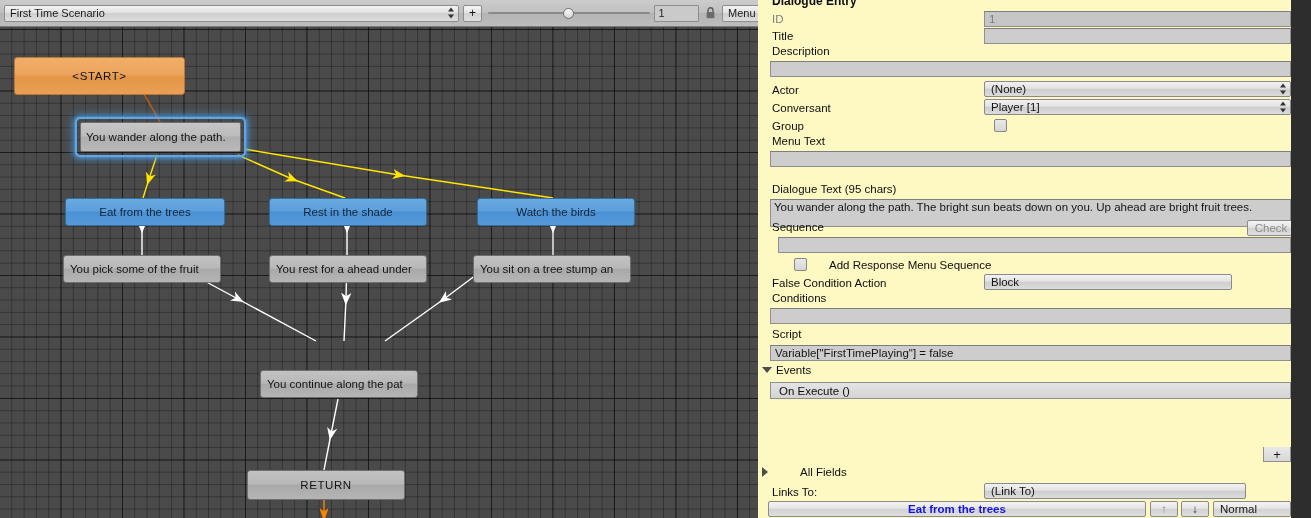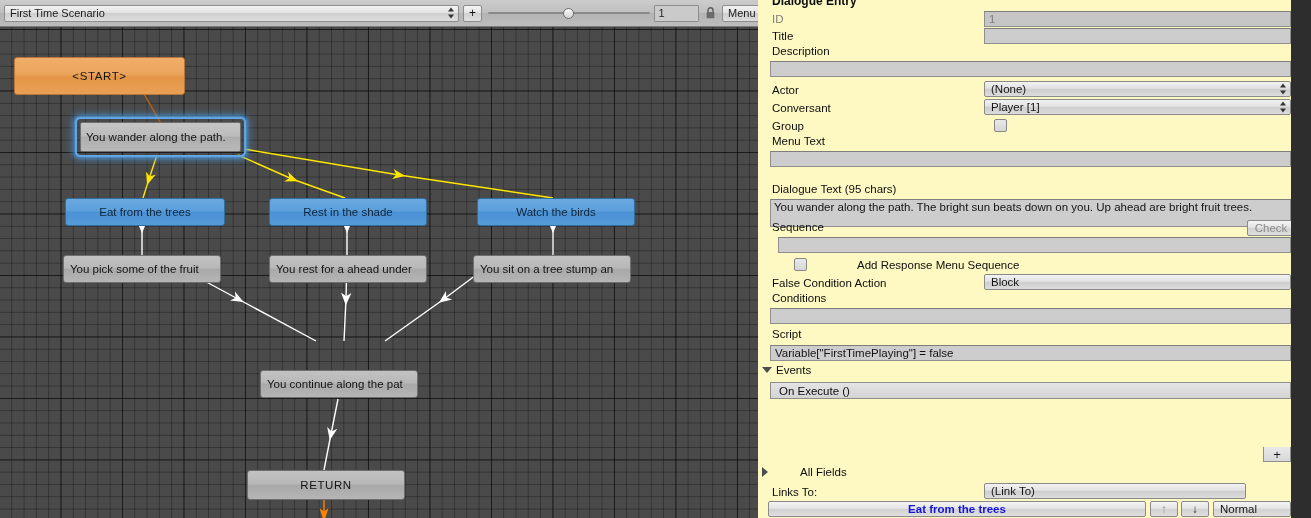--- a/index.html
+++ b/index.html
@@ -593,27 +593,27 @@
     <div class="sectionlabel" style="top:221px;">Sequence</div>
 
     <div class="btn disabled" style="top:220px; left:489px; width:48px;">
       <span>Check</span>
     </div>
     <div class="fullrow-field" style="top:237px; left:20px; width:513px;"></div>
 
     <div class="row" style="top:256px;">
       <div style="width:14px;"></div>
       <div class="checkbox"></div>
-      <div style="margin-left:28px;">Add Response Menu Sequence</div>
+      <div style="">Add Response Menu Sequence</div>
     </div>
 
     <div class="row" style="top:274px;">
       <div class="lbl">False Condition Action</div>
     </div>
-    <div class="popup2" style="top:274px; left:226px; width:307px;">
+    <div class="popup2" style="top:274px; left:226px; width:248px;">
       <span>Block</span>
     </div>
 
     <div class="sectionlabel" style="top:292px;">Conditions</div>
     <div class="fullrow-field" style="top:308px;"></div>
 
     <div class="sectionlabel" style="top:328px;">Script</div>
     <div class="fullrow-field" style="top:345px; left:12px; width:521px;">Variable["FirstTimePlaying"] = false</div>
 
     <div class="foldout" style="top:364px;">

